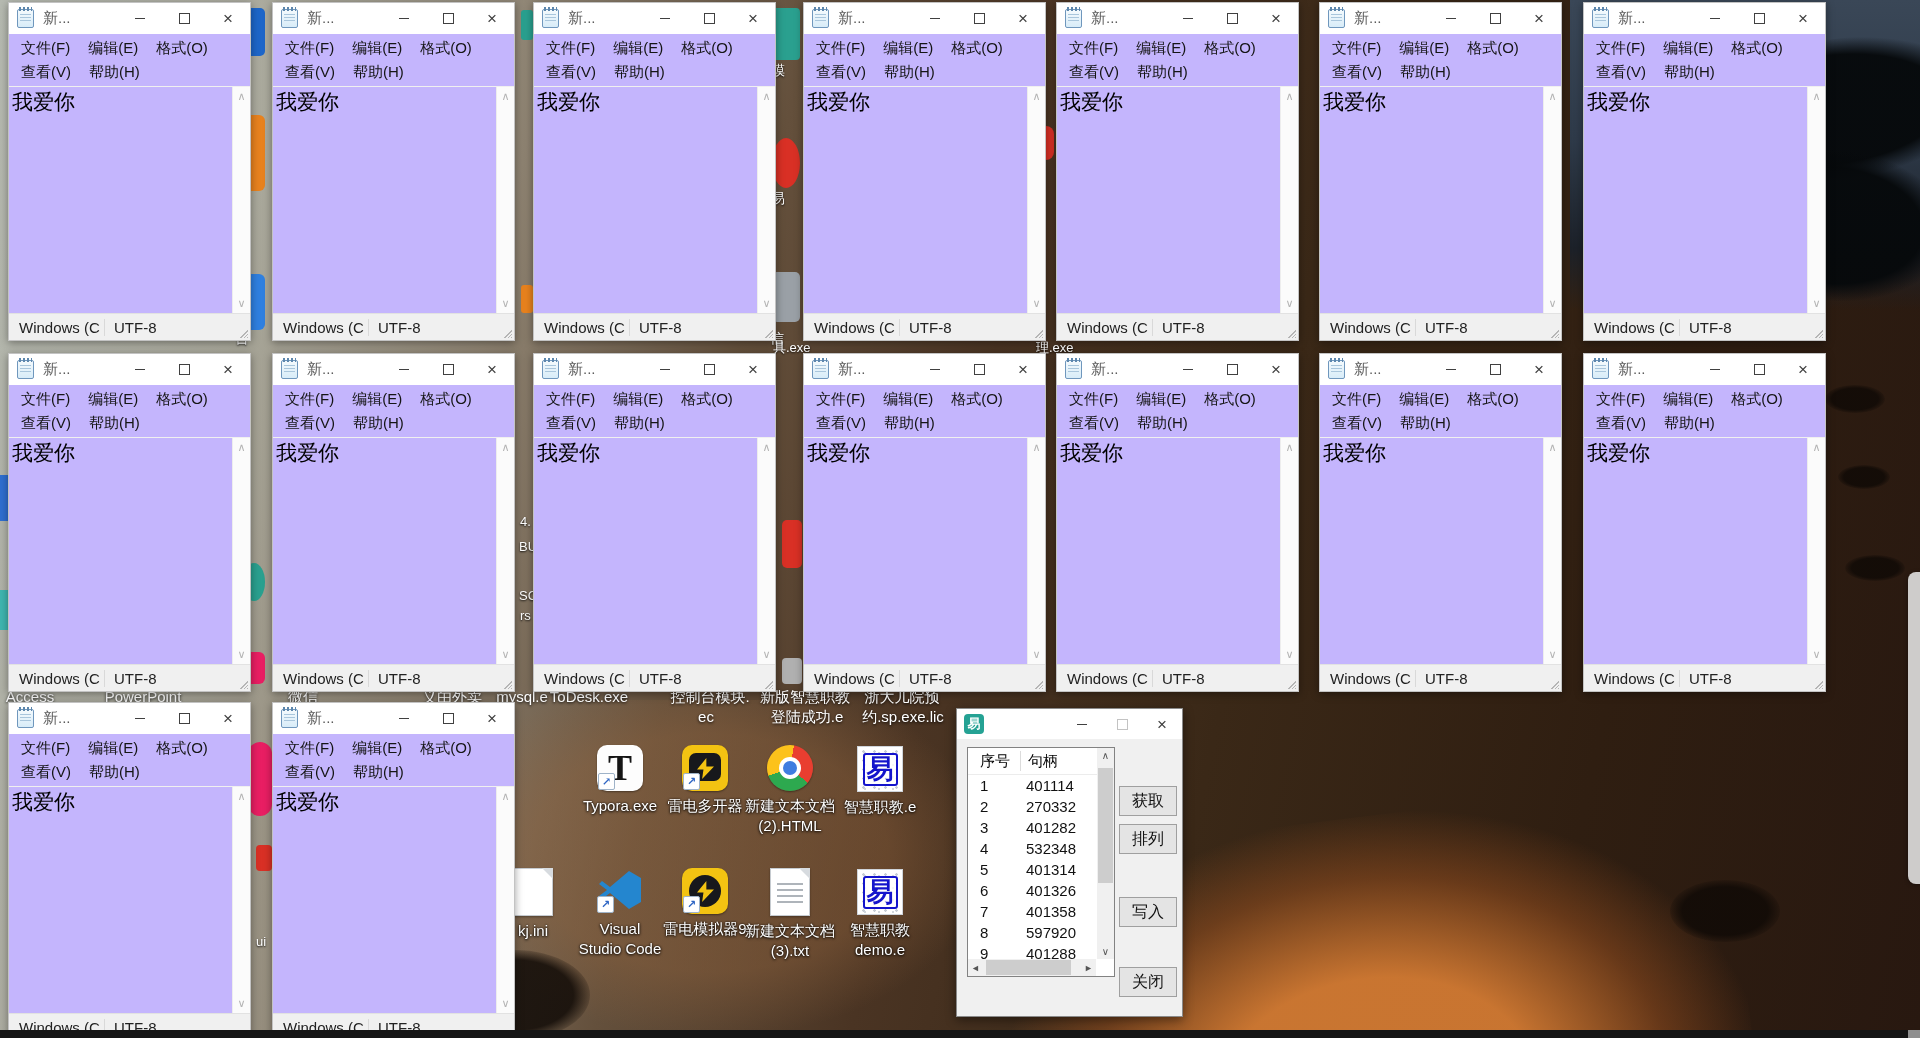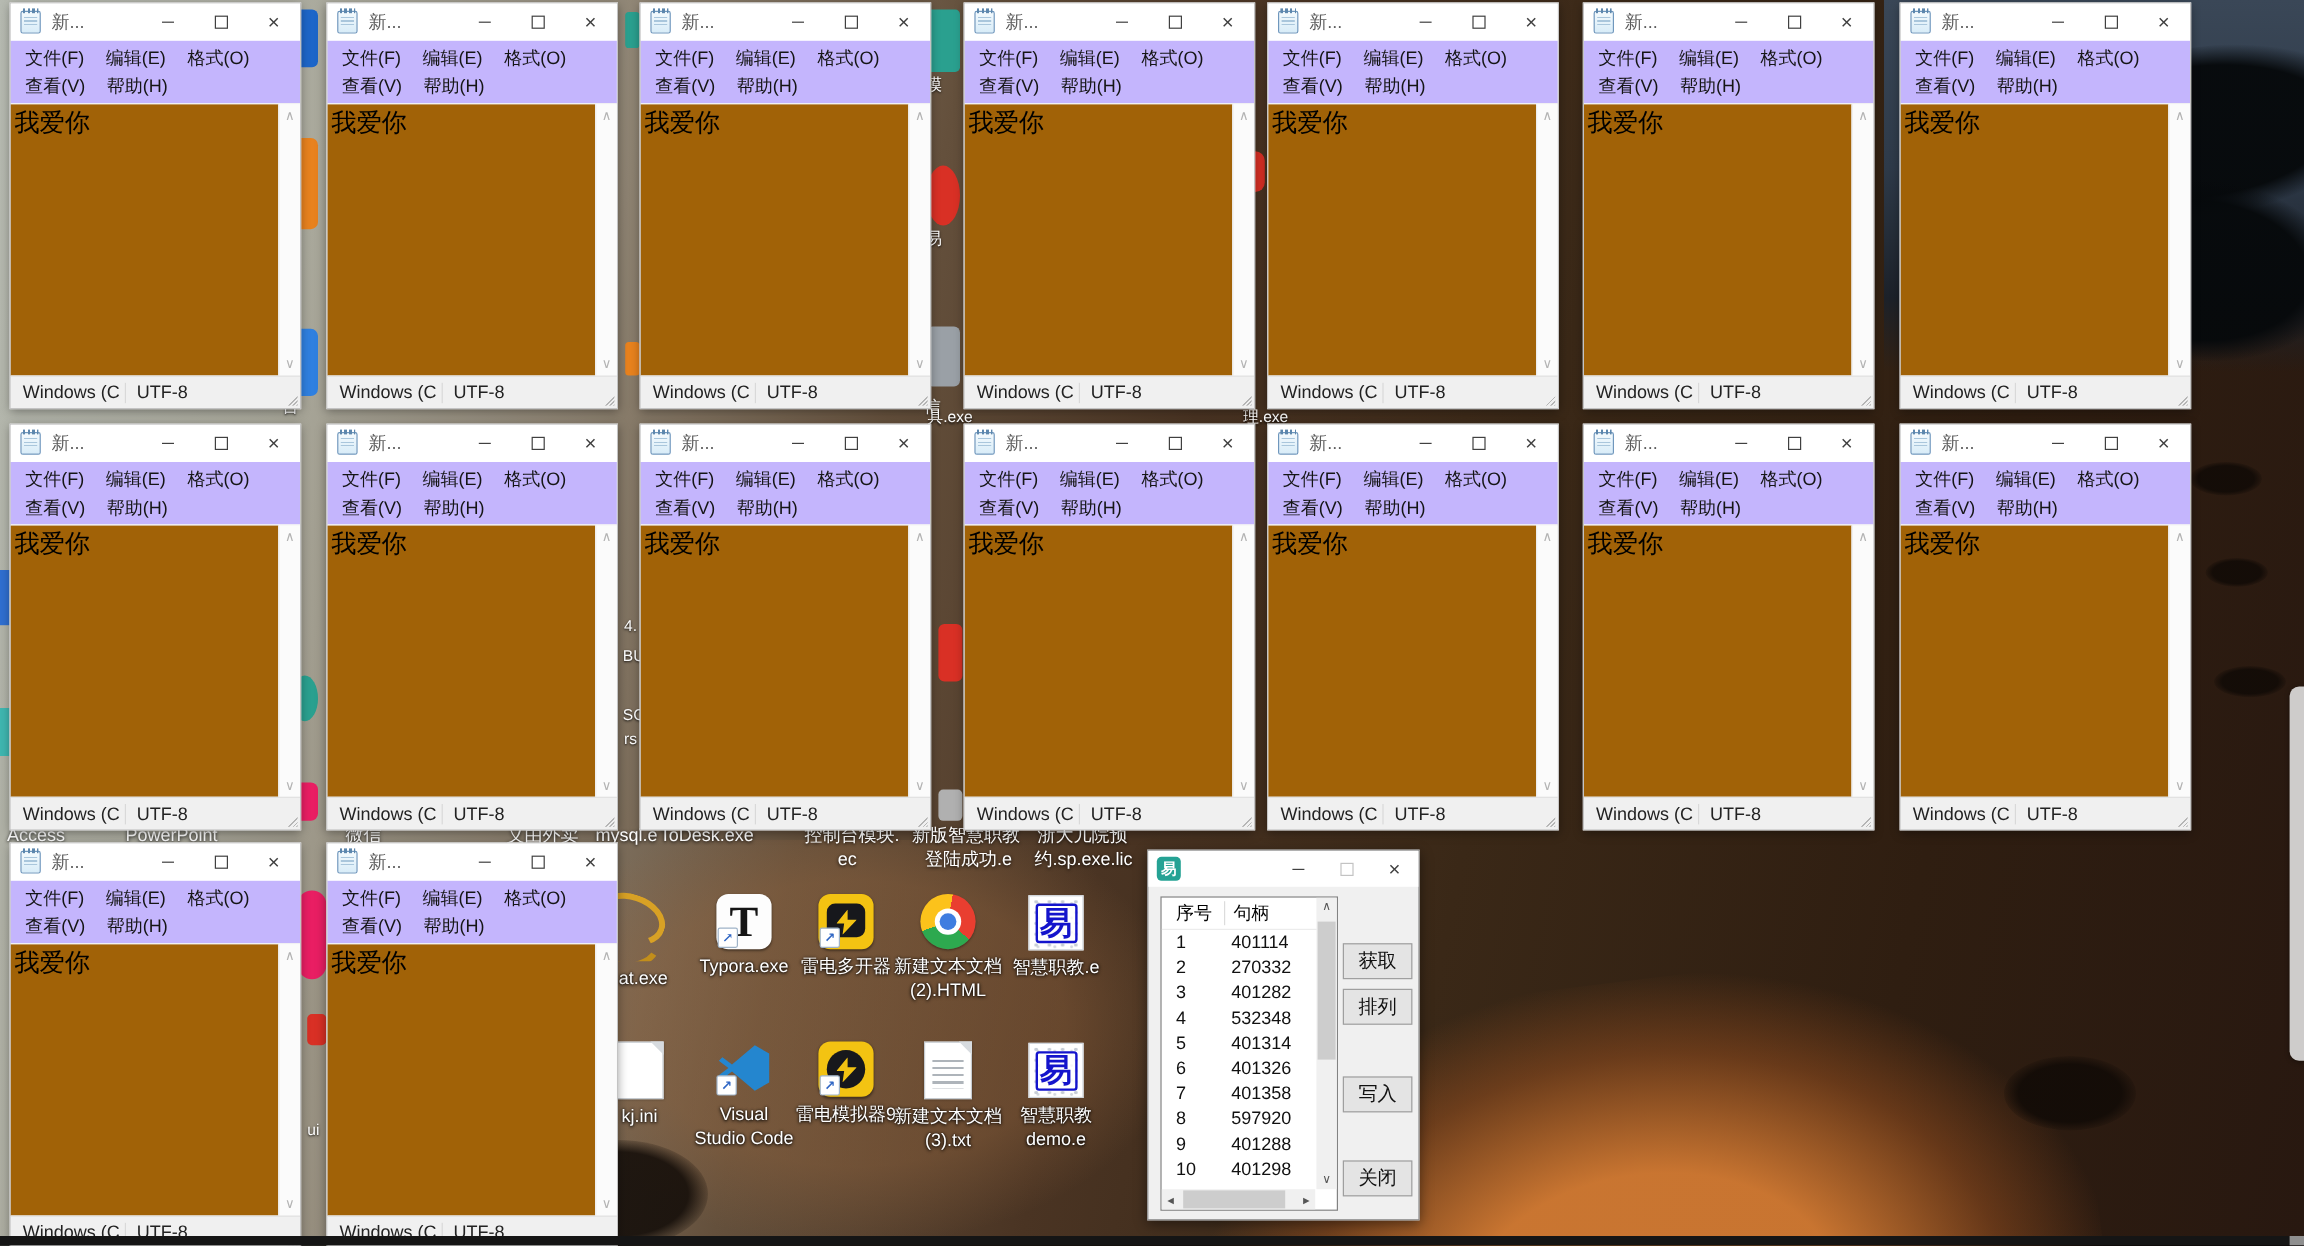--- a/index.html
+++ b/index.html
@@ -38,40 +38,40 @@
   .np-btns{display:flex;flex:0 0 auto;height:31px;}
   .cap-btn{width:44px;height:31px;display:flex;align-items:center;justify-content:center;color:#404040;}
   .glyph-min{width:10px;height:1px;background:#404040;}
   .glyph-max{width:9px;height:9px;border:1px solid #404040;}
   .glyph-max.disabled{border-color:#c3c3c3;}
   .glyph-close{font-size:17px;line-height:1;color:#404040;font-weight:400;}
   .np-menubar{flex:0 0 50px;padding:2px 0 0 3px;background:#c4b5fd;font-size:15px;color:#151515;}
   .np-menurow{height:24px;display:flex;align-items:center;}
   .np-menuitem{padding:0 9px;white-space:nowrap;}
   .np-body{flex:1 1 auto;display:flex;min-height:0;border-top:1px solid #f0f0f0;}
-  .np-text{flex:1 1 auto;background:#a16207;font-size:21px;color:#000;padding:1px 3px;
+  .np-text{flex:1 1 auto;background:#c4b5fd;font-size:21px;color:#000;padding:1px 3px;
     font-family:"Liberation Sans","DejaVu Sans",sans-serif;overflow:hidden;}
   .np-scroll{flex:0 0 17px;background:#fbfbfb;border-left:1px solid #ededed;display:flex;flex-direction:column;
     justify-content:space-between;align-items:center;color:#b3b3b3;font-size:11px;padding:3px 0;}
   .np-status{flex:0 0 26px;background:#f0f0f0;border-top:1px solid #e2e2e2;display:flex;align-items:center;
     font-size:15px;color:#222;position:relative;}
   .np-st1{width:96px;flex:0 0 96px;padding-left:10px;white-space:nowrap;overflow:hidden;
     border-right:1px solid #d9d9d9;box-sizing:border-box;}
   .np-st2{padding-left:9px;white-space:nowrap;}
   .grip{position:absolute;right:2px;bottom:2px;width:9px;height:9px;
     background:linear-gradient(135deg,transparent 0 55%,#b5b5b5 55% 63%,transparent 63% 75%,#b5b5b5 75% 83%,transparent 83% 92%,#b5b5b5 92%);}
   
   #handle-tool{position:absolute;left:956px;top:708px;width:227px;height:309px;background:#f0f0f0;
     border:1px solid #8a8a8a;box-shadow:0 3px 10px rgba(0,0,0,.45);z-index:20;box-sizing:border-box;}
   .ht-titlebar{height:30px;background:#fff;display:flex;align-items:center;}
   .ht-ico{width:20px;height:20px;margin-left:7px;background:#25a294;border-radius:4px;color:#fff;
     font-size:13px;font-weight:bold;display:flex;align-items:center;justify-content:center;}
   .ht-btns{margin-left:auto;display:flex;}
   .ht-btn{width:40px;height:30px;display:flex;align-items:center;justify-content:center;}
-  .ht-list{position:absolute;left:10px;top:38px;width:148px;height:262px;background:#fff;
+  .ht-list{position:absolute;left:10px;top:38px;width:148px;height:230px;background:#fff;
     border:1px solid #828282;box-sizing:border-box;overflow:hidden;}
   .ht-header{height:26px;display:flex;align-items:center;font-size:15px;color:#000;border-bottom:1px solid #ececec;position:relative;}
   .ht-h1{padding-left:12px;width:40px;}
   .ht-h2{padding-left:8px;}
   .ht-hdiv{position:absolute;left:52px;top:3px;bottom:3px;width:1px;background:#dcdcdc;}
   .ht-rows{position:absolute;left:0;top:27px;right:18px;bottom:17px;overflow:hidden;}
   .ht-row{height:21px;display:flex;align-items:center;font-size:15px;color:#111;}
   .ht-c1{width:46px;padding-left:12px;flex:0 0 auto;}
   .ht-c2{padding-left:0px;}
   .ht-vsb{position:absolute;top:0;right:0;width:17px;bottom:17px;background:#f0f0f0;display:flex;
@@ -178,24 +178,20 @@
   <div class="strip-label" style="left:452px;top:687px;">义甶外卖</div>
   <div class="strip-label" style="left:522px;top:687px;">mysql.e</div>
   <div class="strip-label" style="left:589px;top:687px;">ToDesk.exe</div>
   <div class="strip-label" style="left:710px;top:687px;text-align:center;">控制台模块.</div>
   <div class="strip-label" style="left:706px;top:707px;">ec</div>
   <div class="strip-label" style="left:805px;top:687px;">新版智慧职教</div>
   <div class="strip-label" style="left:807px;top:707px;">登陆成功.e</div>
   <div class="strip-label" style="left:902px;top:687px;">浙大儿院预</div>
   <div class="strip-label" style="left:903px;top:707px;">约.sp.exe.lic</div>
 
-  <div class="dicon" style="left:484px;top:743px;">
-    <span class="art ic-navicat"></span>
-    <span class="dlabel">at.exe</span>
-  </div>
   <div class="dicon" style="left:568px;top:745px;">
     <span class="art ic-typora">
         <span>T</span>
         <span class="sc">↗</span>
       </span>
     <span class="dlabel">Typora.exe</span>
   </div>
   <div class="dicon" style="left:653px;top:745px;">
     <span class="art ic-ld">
         <span class="ld-box"></span>

